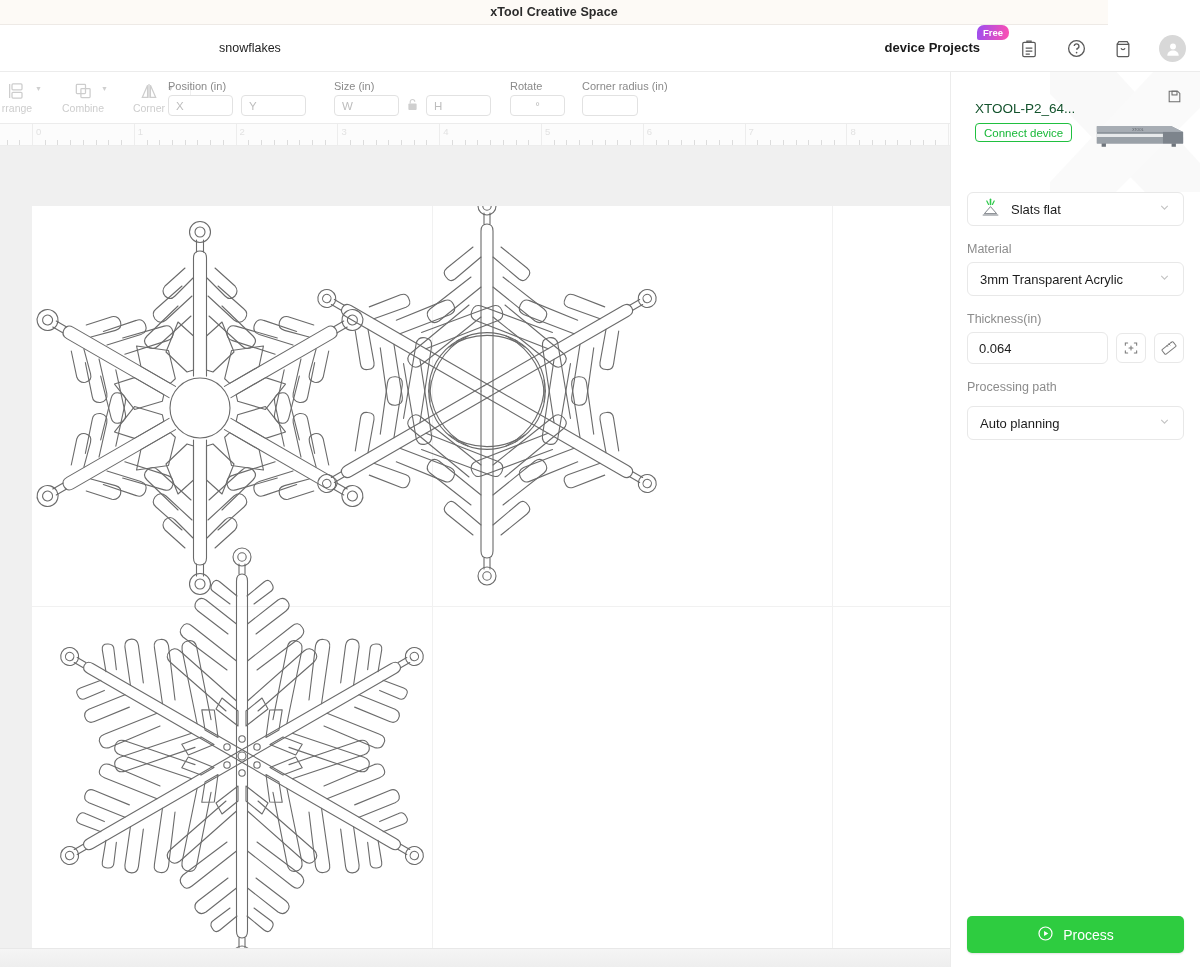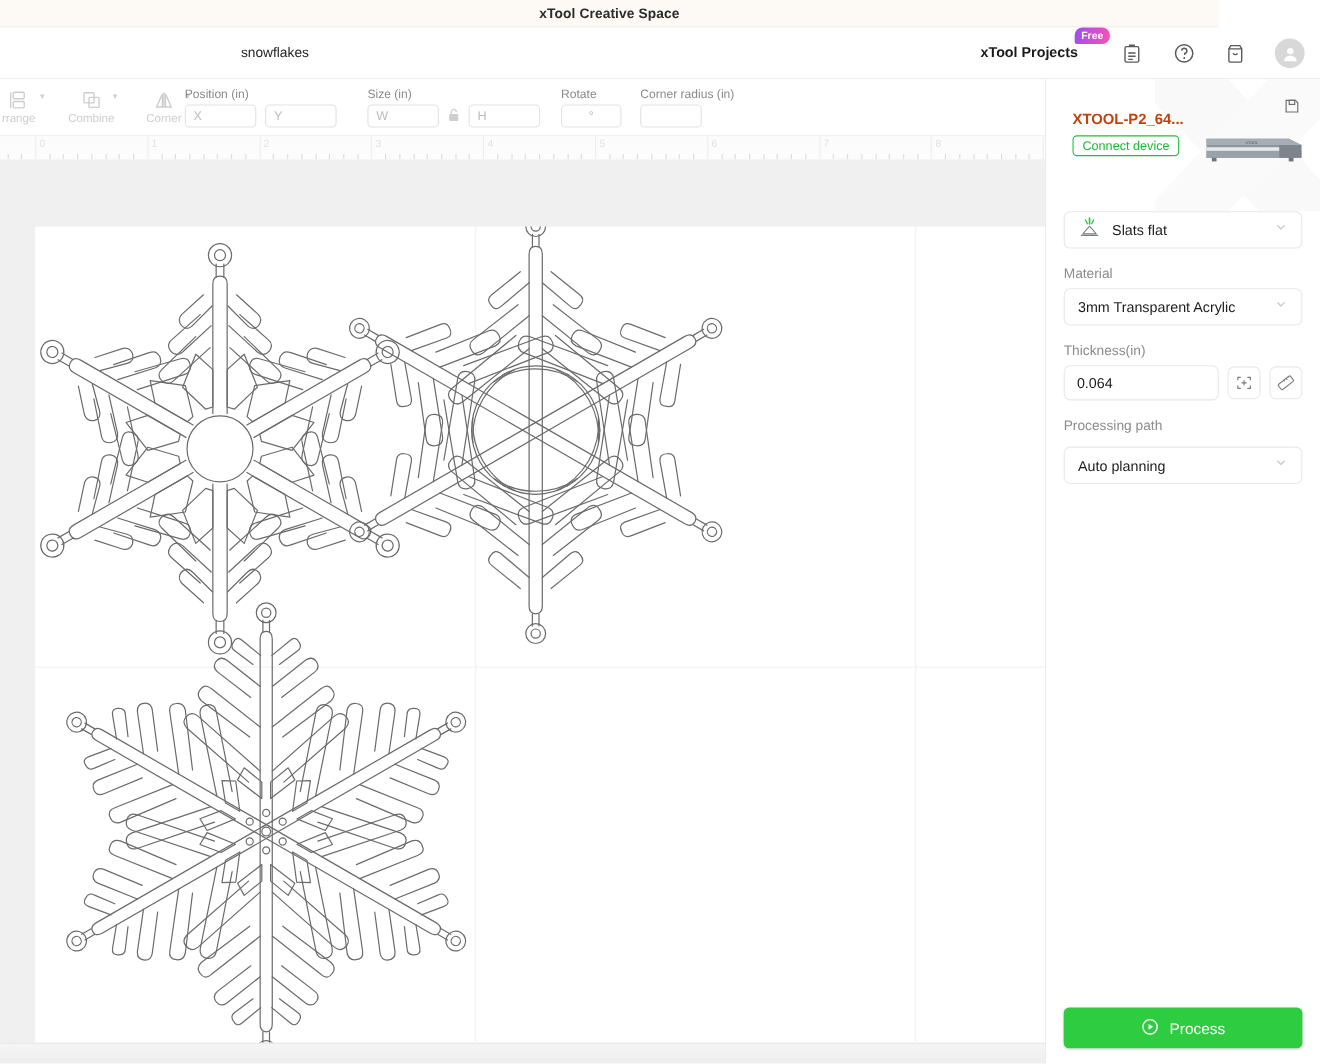--- a/index.html
+++ b/index.html
@@ -103,21 +103,21 @@
   
   .panel{
     position:absolute; right:0; top:72px; width:250px; height:895px;
     background:#fff; border-left:1px solid #ececec;
   }
   .dev-block{ position:relative; height:120px; overflow:hidden; }
   .watermark{
     position:absolute; right:-10px; top:-16px; width:160px; height:160px;
     opacity:.5; pointer-events:none;
   }
-  .dev-name{ position:absolute; left:24px; top:29px; font-size:13.5px; color:#c2410c; font-weight:700;}
+  .dev-name{ position:absolute; left:24px; top:29px; font-size:13.5px; color:#14532d; font-weight:400;}
   .connect-btn{
     position:absolute; left:24px; top:51px;
     border:1px solid #20c040; border-radius:4px; color:#18b838;
     font-size:11.5px; padding:2.5px 8px; background:#fff; cursor:pointer;
   }
   .dev-img{ position:absolute; left:140px; top:35px; width:96px; height:46px;}
   .save-ico{ position:absolute; right:18px; top:17px; color:#777; cursor:pointer;}
 
   .psel{
     margin:0 16px; height:34px; border:1px solid #e8e8e8; border-radius:6px;
@@ -150,21 +150,21 @@
 
   <div class="titlebar">
     <span class="t">xTool Creative Space</span>
   </div>
 
   <div class="header">
     <span class="doc-title">snowflakes</span>
 
     <div class="projects-wrap">
       <div class="projects-btn">
-        <span>xTool Projects</span>
+        <span>device Projects</span>
         <span class="free-badge">Free</span>
       </div>
     </div>
 
     <div class="hdr-icons">
       <div class="hdr-ico">
         <svg width="20" height="20" viewBox="0 0 24 24" fill="none" stroke="currentColor" stroke-width="1.5">
           <rect x="4.5" y="4" width="15" height="17" rx="1.6"></rect>
           <path d="M9.5 4 V2.6 h5 V4"></path>
             <path d="M8 11h8M8 14.5h8M8 18h5"></path>

